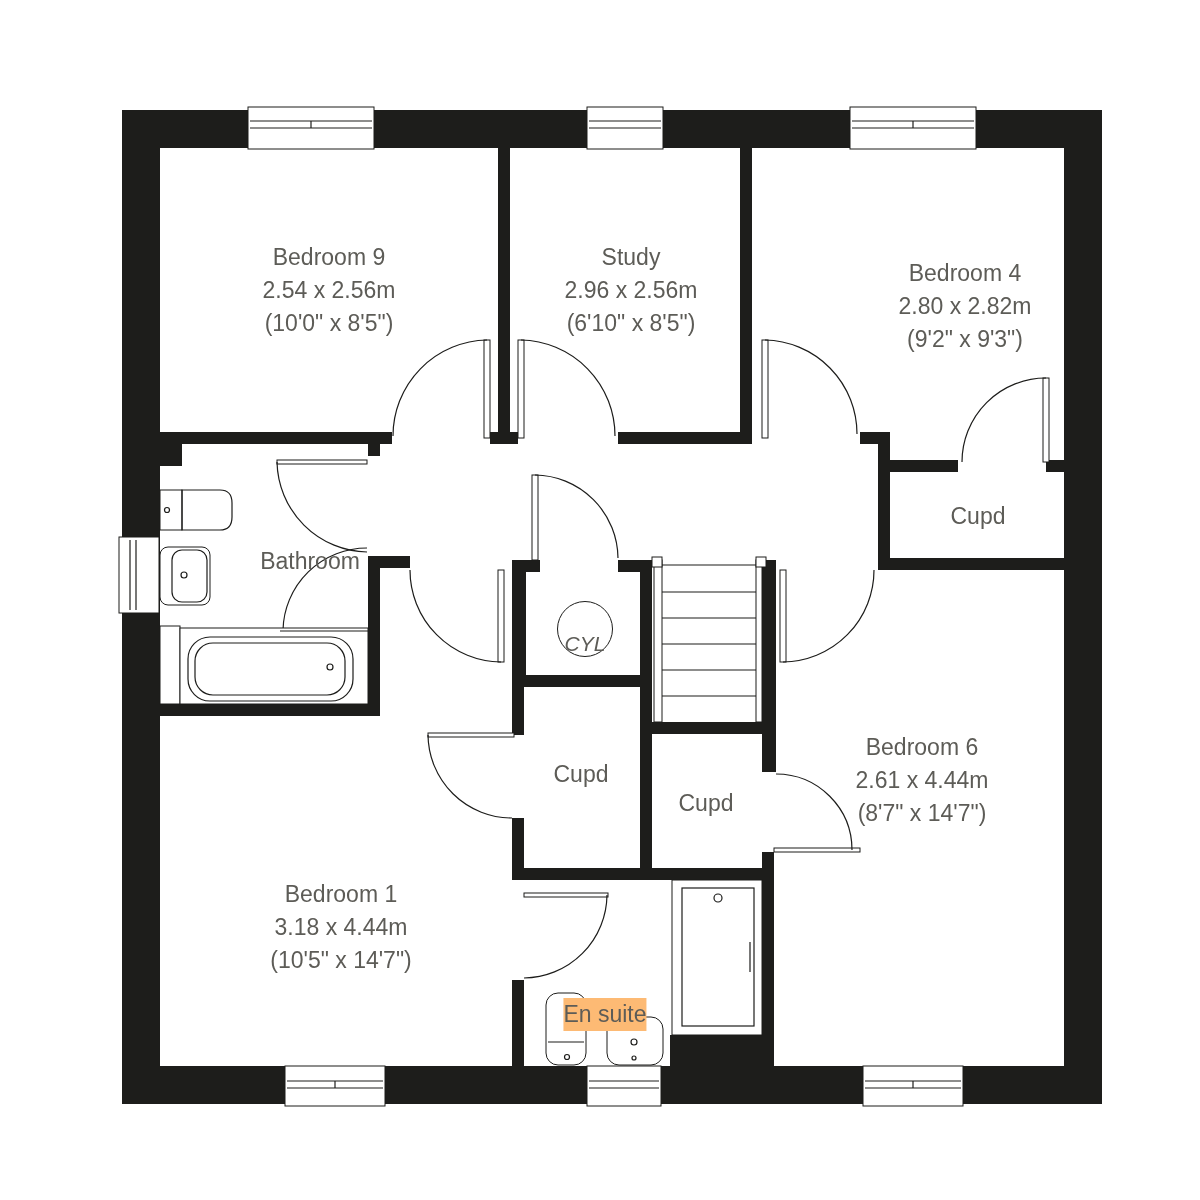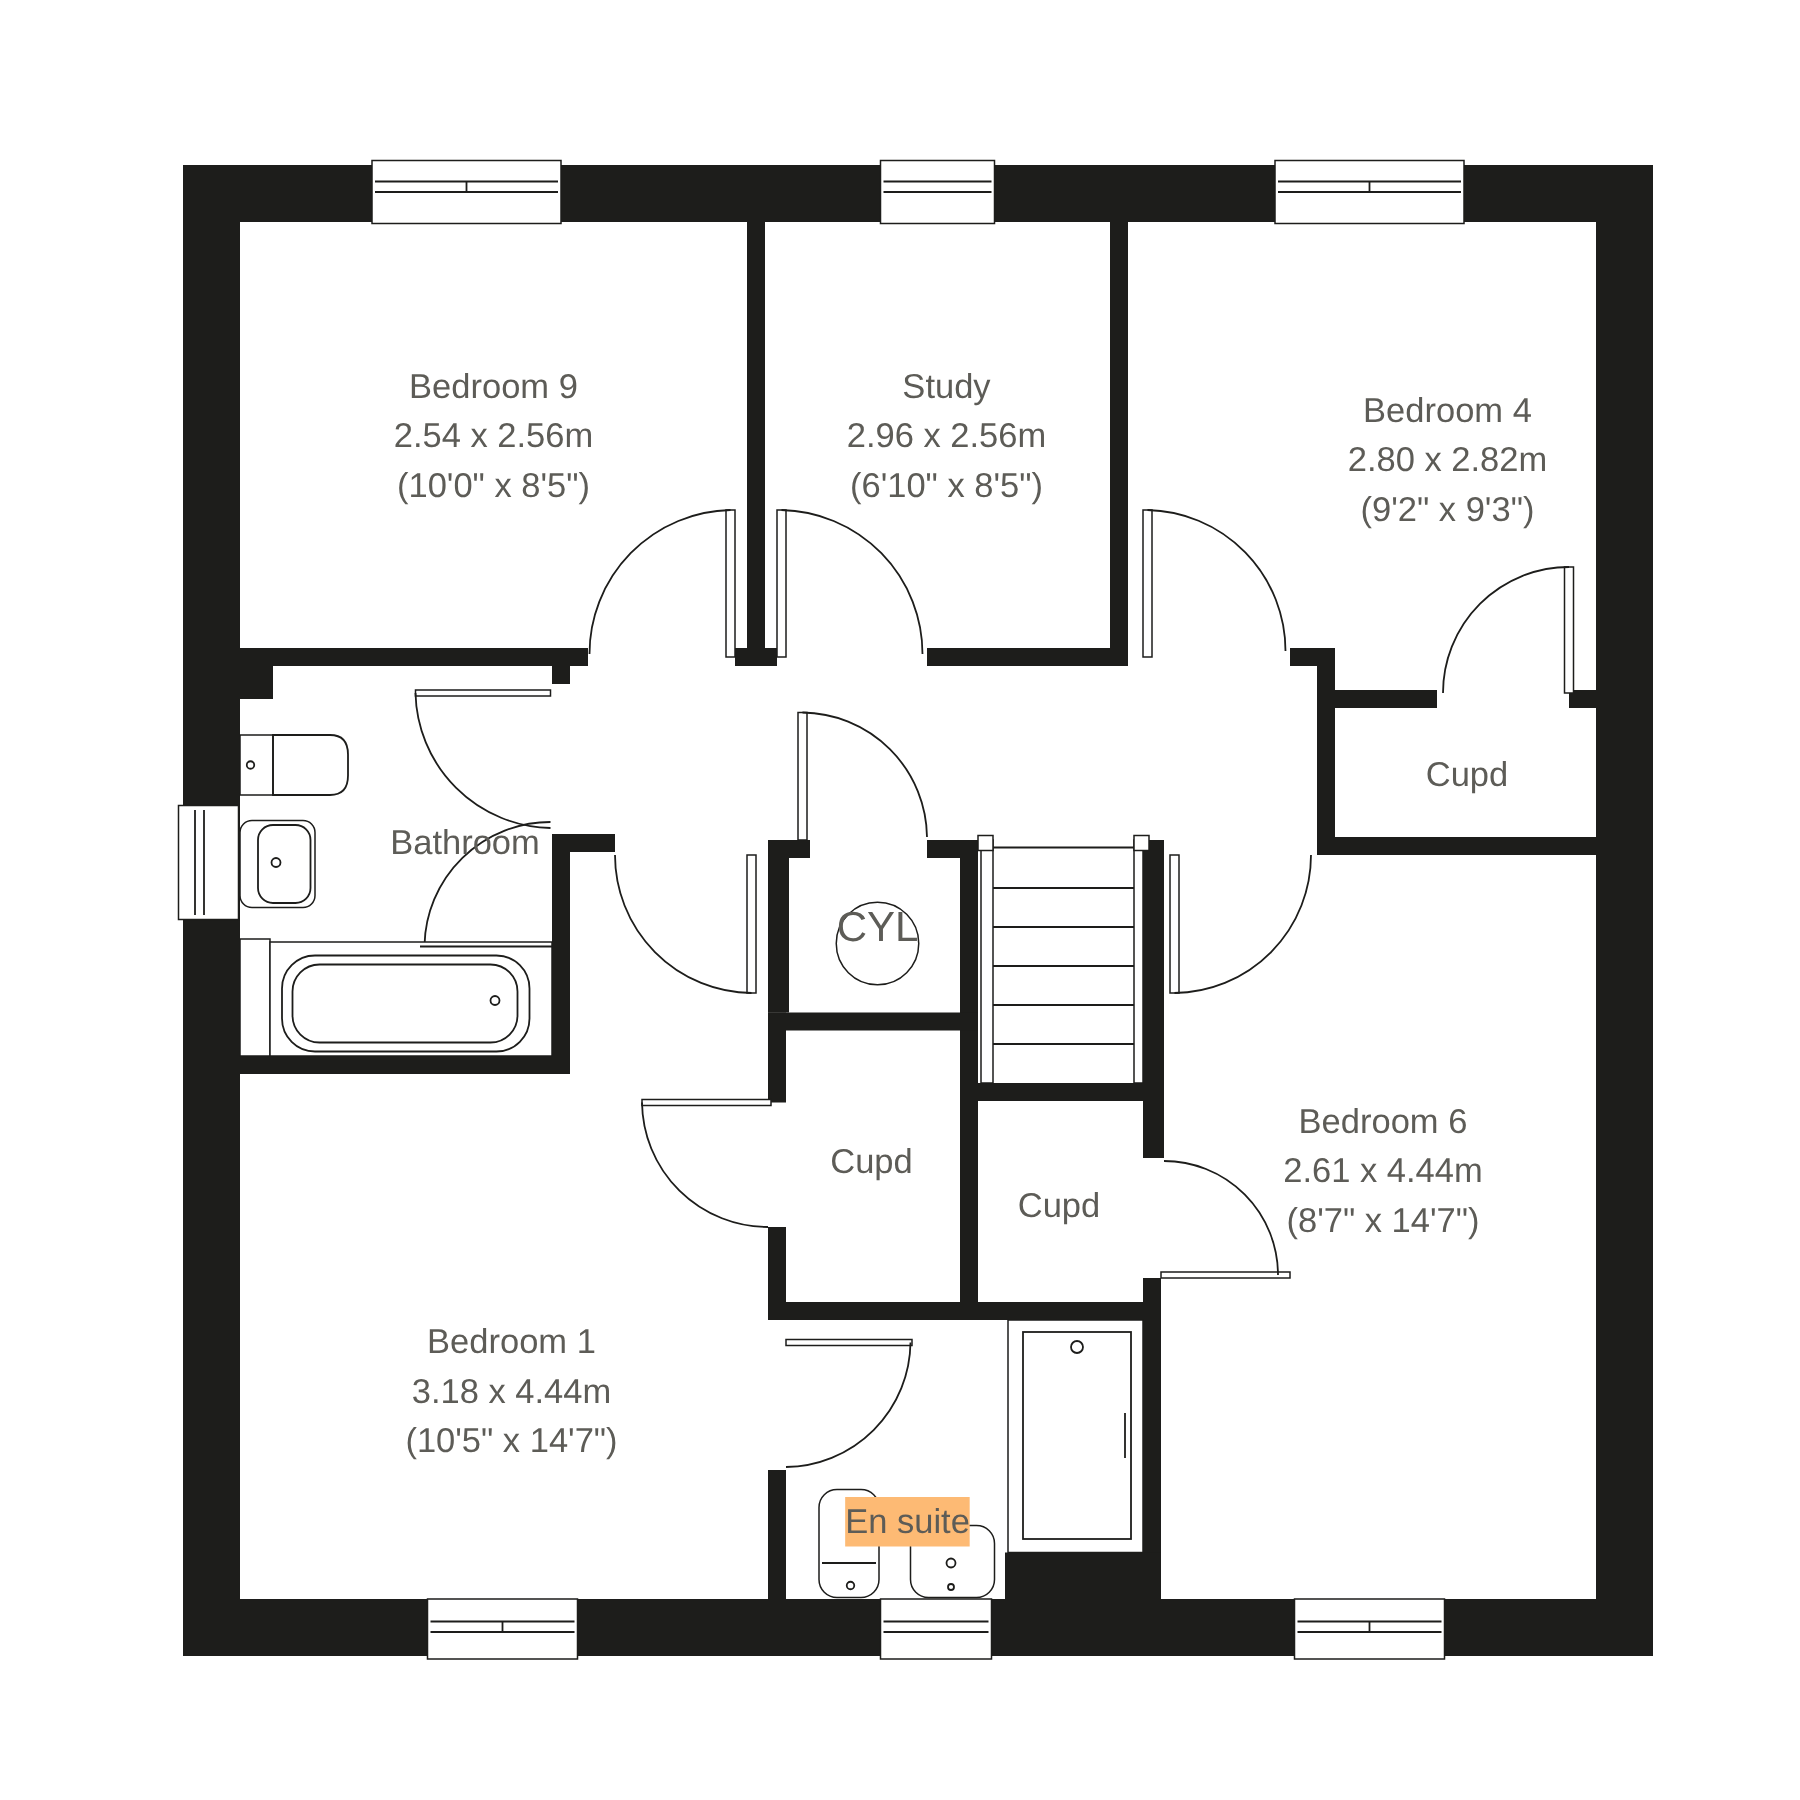--- a/index.html
+++ b/index.html
@@ -7,22 +7,22 @@
   #plan { position: absolute; left: 0; top: 0; width: 1200px; height: 1200px; }
   .wall { fill: #1d1d1b; }
   .line { fill: none; stroke: #1d1d1b; stroke-width: 1.2; }
   .thin { fill: #ffffff; stroke: #1d1d1b; stroke-width: 1; }
   .win { fill: #ffffff; stroke: #1d1d1b; stroke-width: 1; }
   .label { position: absolute; text-align: center; color: #5d5c57;
            font-family: "Liberation Sans", "DejaVu Sans", sans-serif; font-size: 23px; line-height: 33px;
            transform: translateX(-50%); white-space: nowrap; }
   .label div { display: block; }
   .cyl { position: absolute; left: 557px; top: 601px; width: 56px; height: 56px; border: 1.3px solid #1d1d1b;
-         border-radius: 50%; box-sizing: border-box; display: flex; align-items: flex-start; justify-content: center;
-         color: #5d5c57; font-family: "Liberation Sans", sans-serif; font-size: 28px; }
+         border-radius: 50%; box-sizing: border-box; display: flex; align-items: flex-end; justify-content: center;
+         color: #5d5c57; font-family: "Liberation Sans", sans-serif; font-size: 21px; font-style: italic; }
 </style>
 </head>
 <body>
 
 <svg id="plan" viewBox="0 0 1200 1200" xmlns="http://www.w3.org/2000/svg">
 
   <g>
     <rect class="wall" x="122" y="110" width="980" height="38"></rect>
     <rect class="wall" x="122" y="1066" width="980" height="38"></rect>
     <rect class="wall" x="122" y="110" width="38" height="994"></rect>

